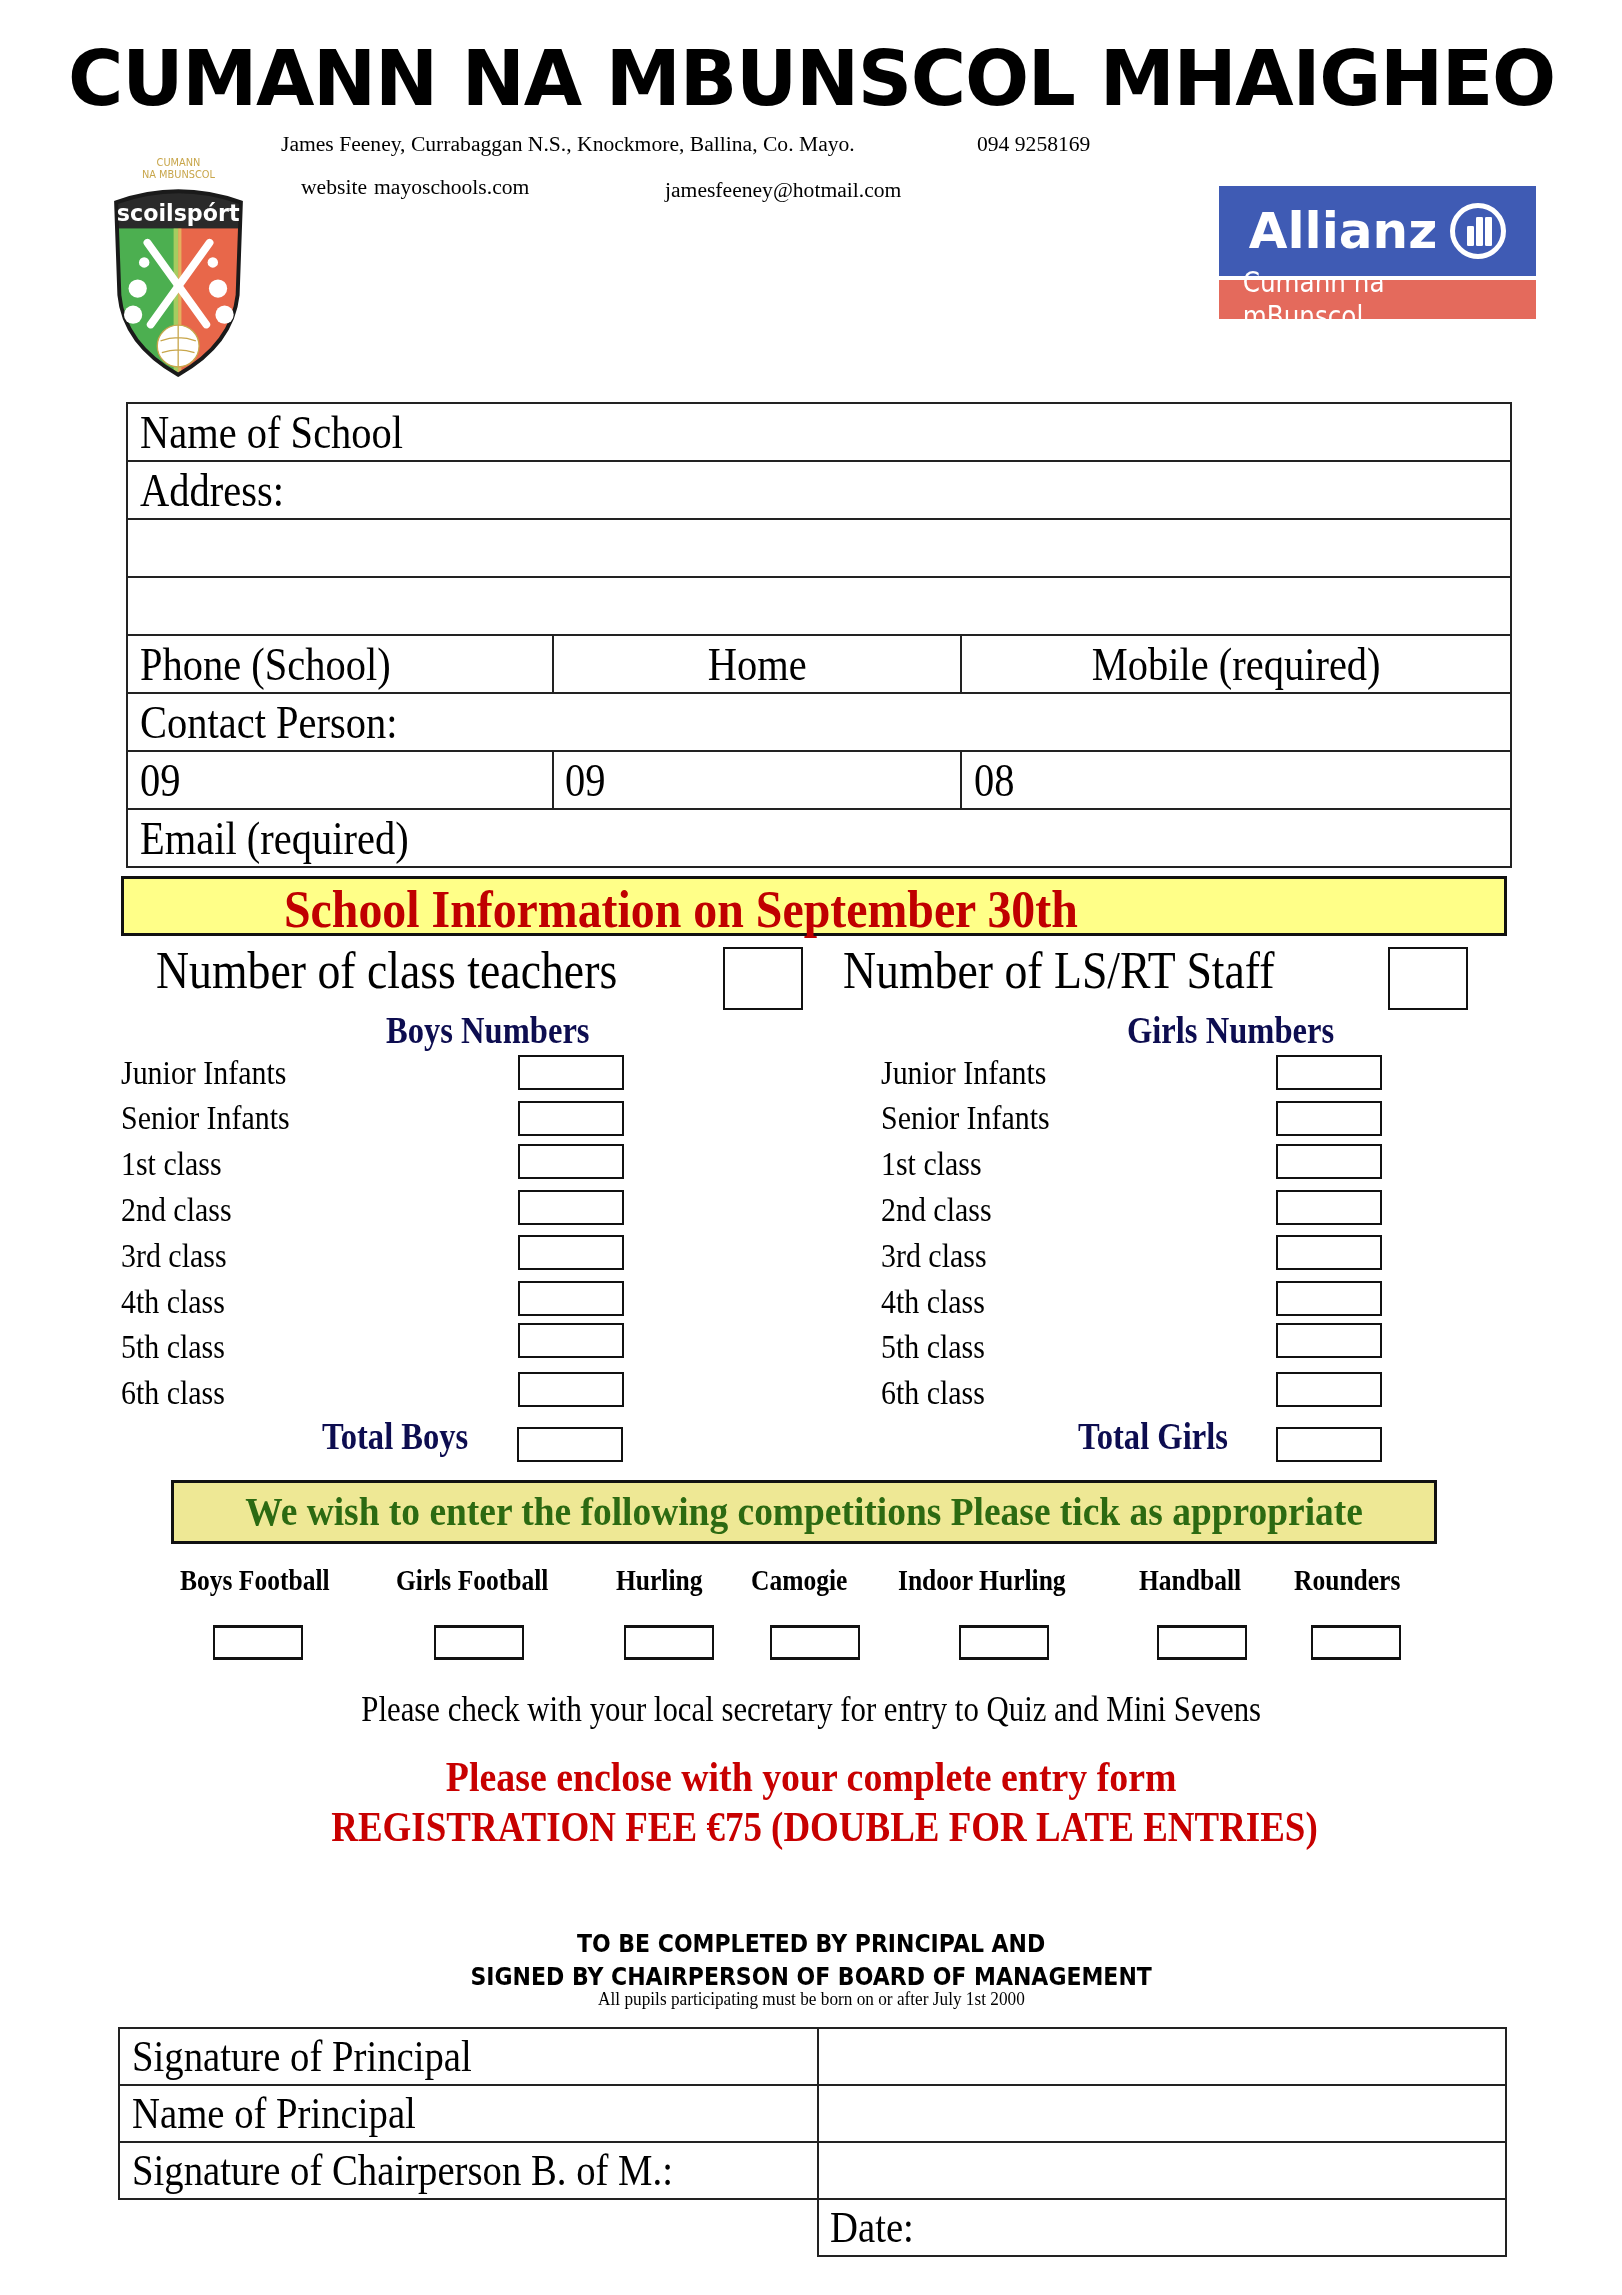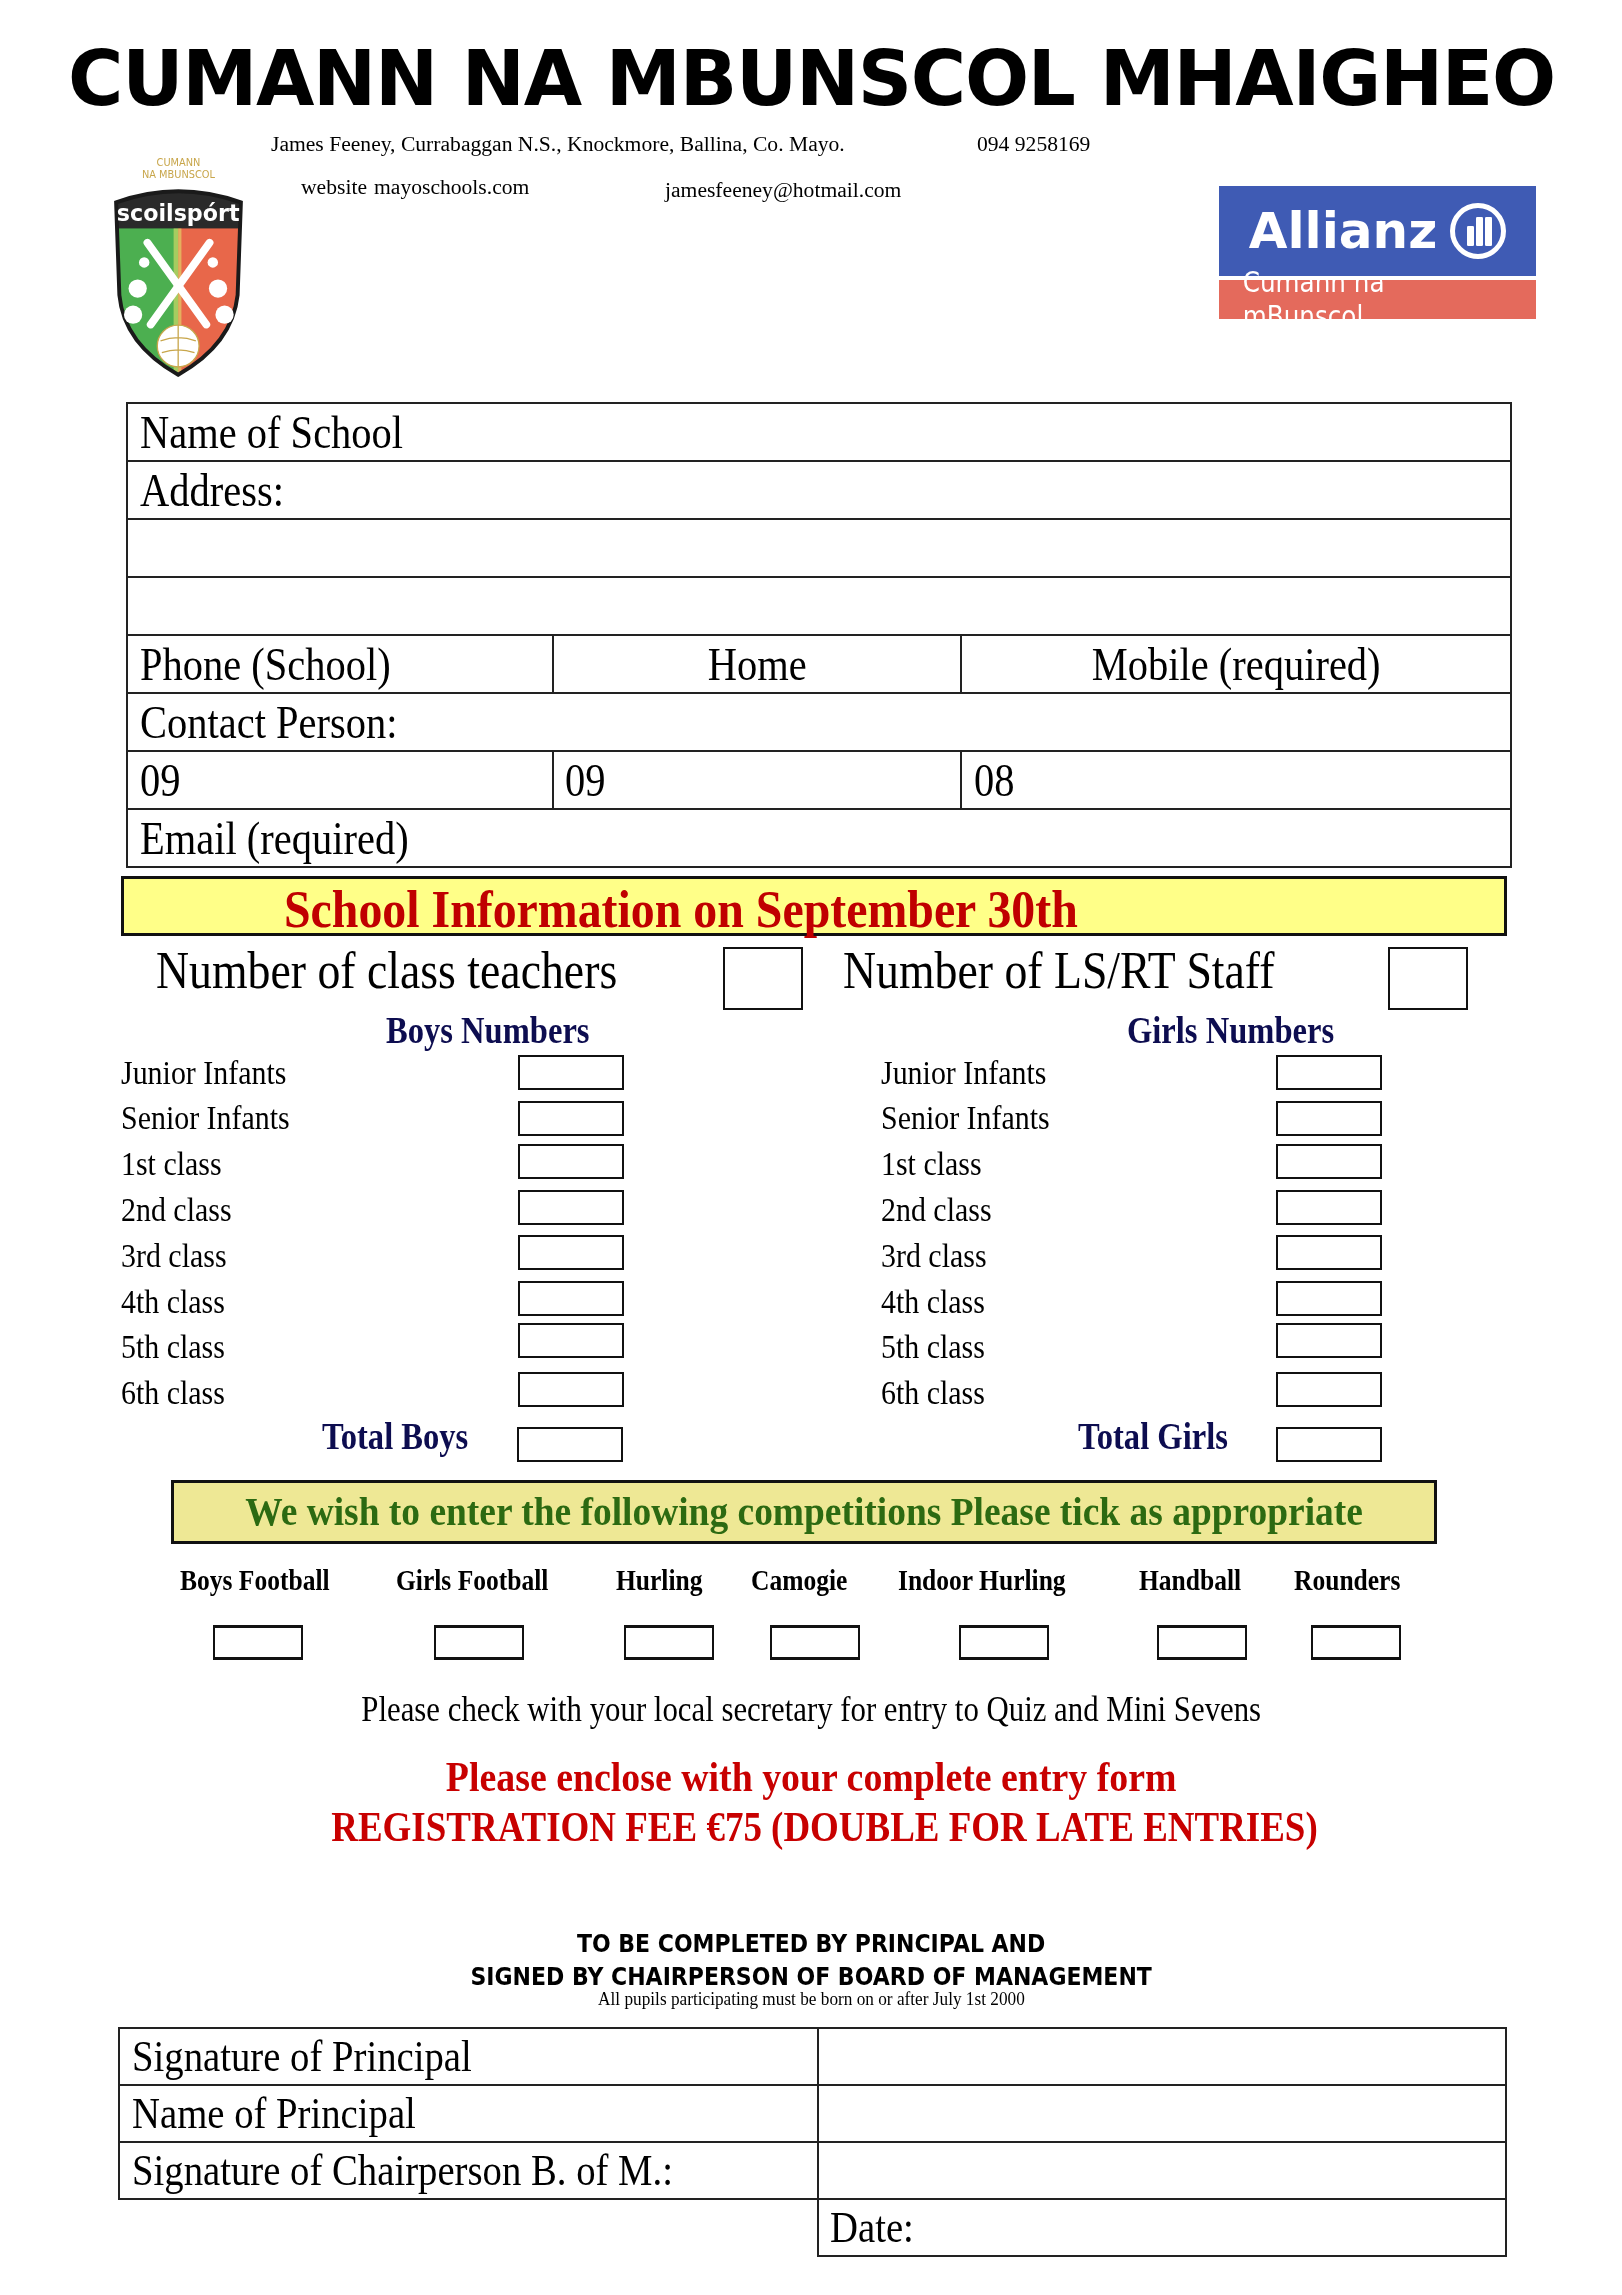--- a/index.html
+++ b/index.html
@@ -67,21 +67,21 @@
     <circle cx="160" cy="120" r="8" fill="#fff"></circle>
     <circle cx="45" cy="160" r="14" fill="#fff"></circle>
     <circle cx="168" cy="160" r="14" fill="#fff"></circle>
     <circle cx="38" cy="200" r="14" fill="#fff"></circle>
     <circle cx="178" cy="200" r="14" fill="#fff"></circle>
     <circle cx="107" cy="248" r="32" fill="#fff" stroke="#c8a64b" stroke-width="2"></circle>
     <path d="M80,240 Q107,230 134,240 M82,258 Q107,250 132,258 M107,216 L107,280" stroke="#c8a64b" stroke-width="2" fill="none"></path>
   </svg>
 </div>
 
-<div class="abs hdr-small" style="left:271px;top:132px;">James Feeney, Currabaggan N.S., Knockmore, Ballina, Co. Mayo.</div>
+<div class="abs hdr-small" style="left:281px;top:132px;">James Feeney, Currabaggan N.S., Knockmore, Ballina, Co. Mayo.</div>
 <div class="abs hdr-small" style="left:977px;top:132px;">094 9258169</div>
 <div class="abs hdr-small" style="left:285px;top:175px;margin-left:16px;">website</div>
 <div class="abs hdr-small" style="left:374px;top:175px;">mayoschools.com</div>
 <div class="abs hdr-small" style="left:665px;top:178px;">jamesfeeney@hotmail.com</div>
 
 <div class="abs allianz">
   <div class="allianz-top">
     <span>Allianz</span>
     <span class="allianz-mark">
       <i style="left:11.8px;top:18.3px;height:19.6px;"></i>

